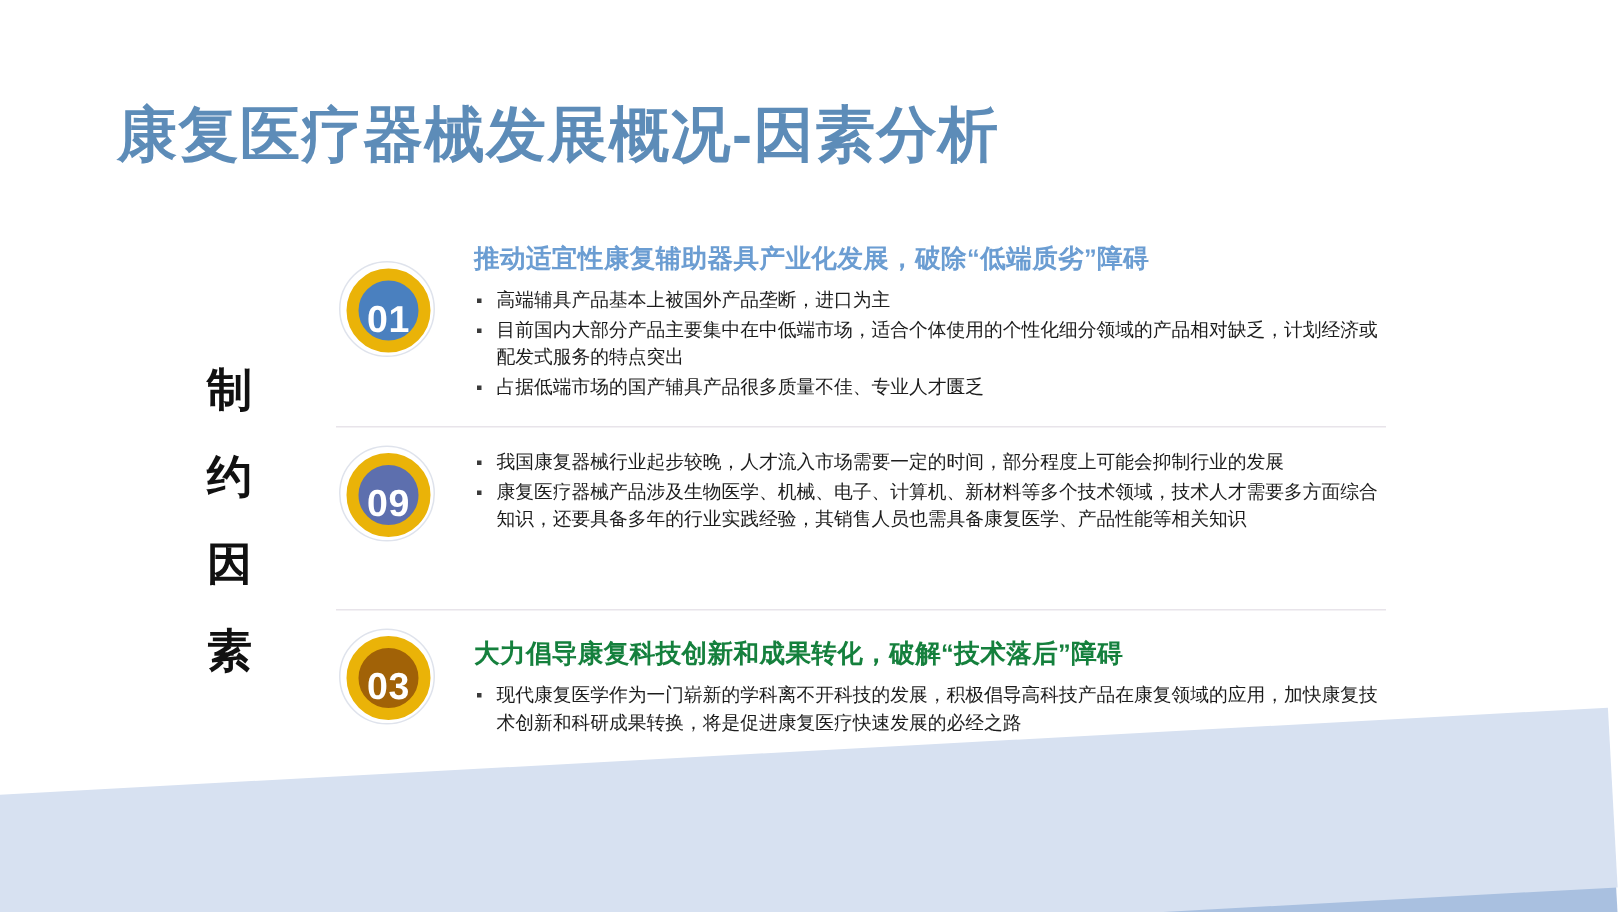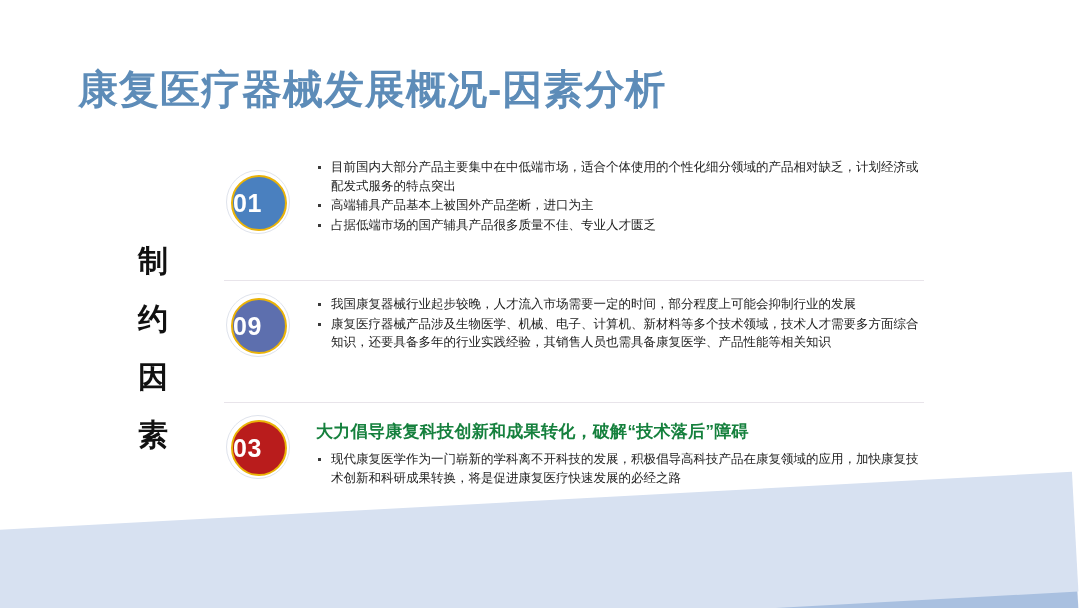--- a/index.html
+++ b/index.html
@@ -87,30 +87,31 @@
     box-sizing: border-box;
   }
   .badge .disc {
     position: absolute;
     left: 5px;
     top: 5px;
     width: 56px;
     height: 56px;
     border-radius: 50%;
     box-sizing: border-box;
-    border: 2px solid #eab308;
+    border: 8px solid #eab308;
     color: #ffffff;
     font-size: 25px;
     font-weight: bold;
     line-height: 52px;
+    text-align: center;
     letter-spacing: 0.5px;
   }
   .section.s1 .disc { background: #4a80bf; }
   .section.s2 .disc { background: #5d6fae; }
-  .section.s3 .disc { background: #b91c1c; }
+  .section.s3 .disc { background: #a16207; }
 
   
   .sec-head {
     font-size: 17px;
     font-weight: bold;
     line-height: 22px;
     margin: 4px 0 7px 0;
     letter-spacing: 0.3px;
   }
   .section.s1 .sec-head { color: #6b9dd2; }
@@ -176,23 +177,24 @@
     <span class="vchar">素</span>
   </div>
 
   <div id="content">
 
     <div class="section s1">
       <div class="badge">
         <div class="ring"></div>
         <div class="disc">01</div>
       </div>
+      <div class="sec-head">推动适宜性康复辅助器具产业化发展，破除“低端质劣”障碍</div>
       <ul class="bullets">
+        <li>高端辅具产品基本上被国外产品垄断，进口为主</li>
         <li>目前国内大部分产品主要集中在中低端市场，适合个体使用的个性化细分领域的产品相对缺乏，计划经济或配发式服务的特点突出</li>
-        <li>高端辅具产品基本上被国外产品垄断，进口为主</li>
         <li>占据低端市场的国产辅具产品很多质量不佳、专业人才匮乏</li>
       </ul>
     </div>
 
     <div class="section s2">
       <div class="badge">
         <div class="ring"></div>
         <div class="disc">09</div>
       </div>
       <ul class="bullets">

